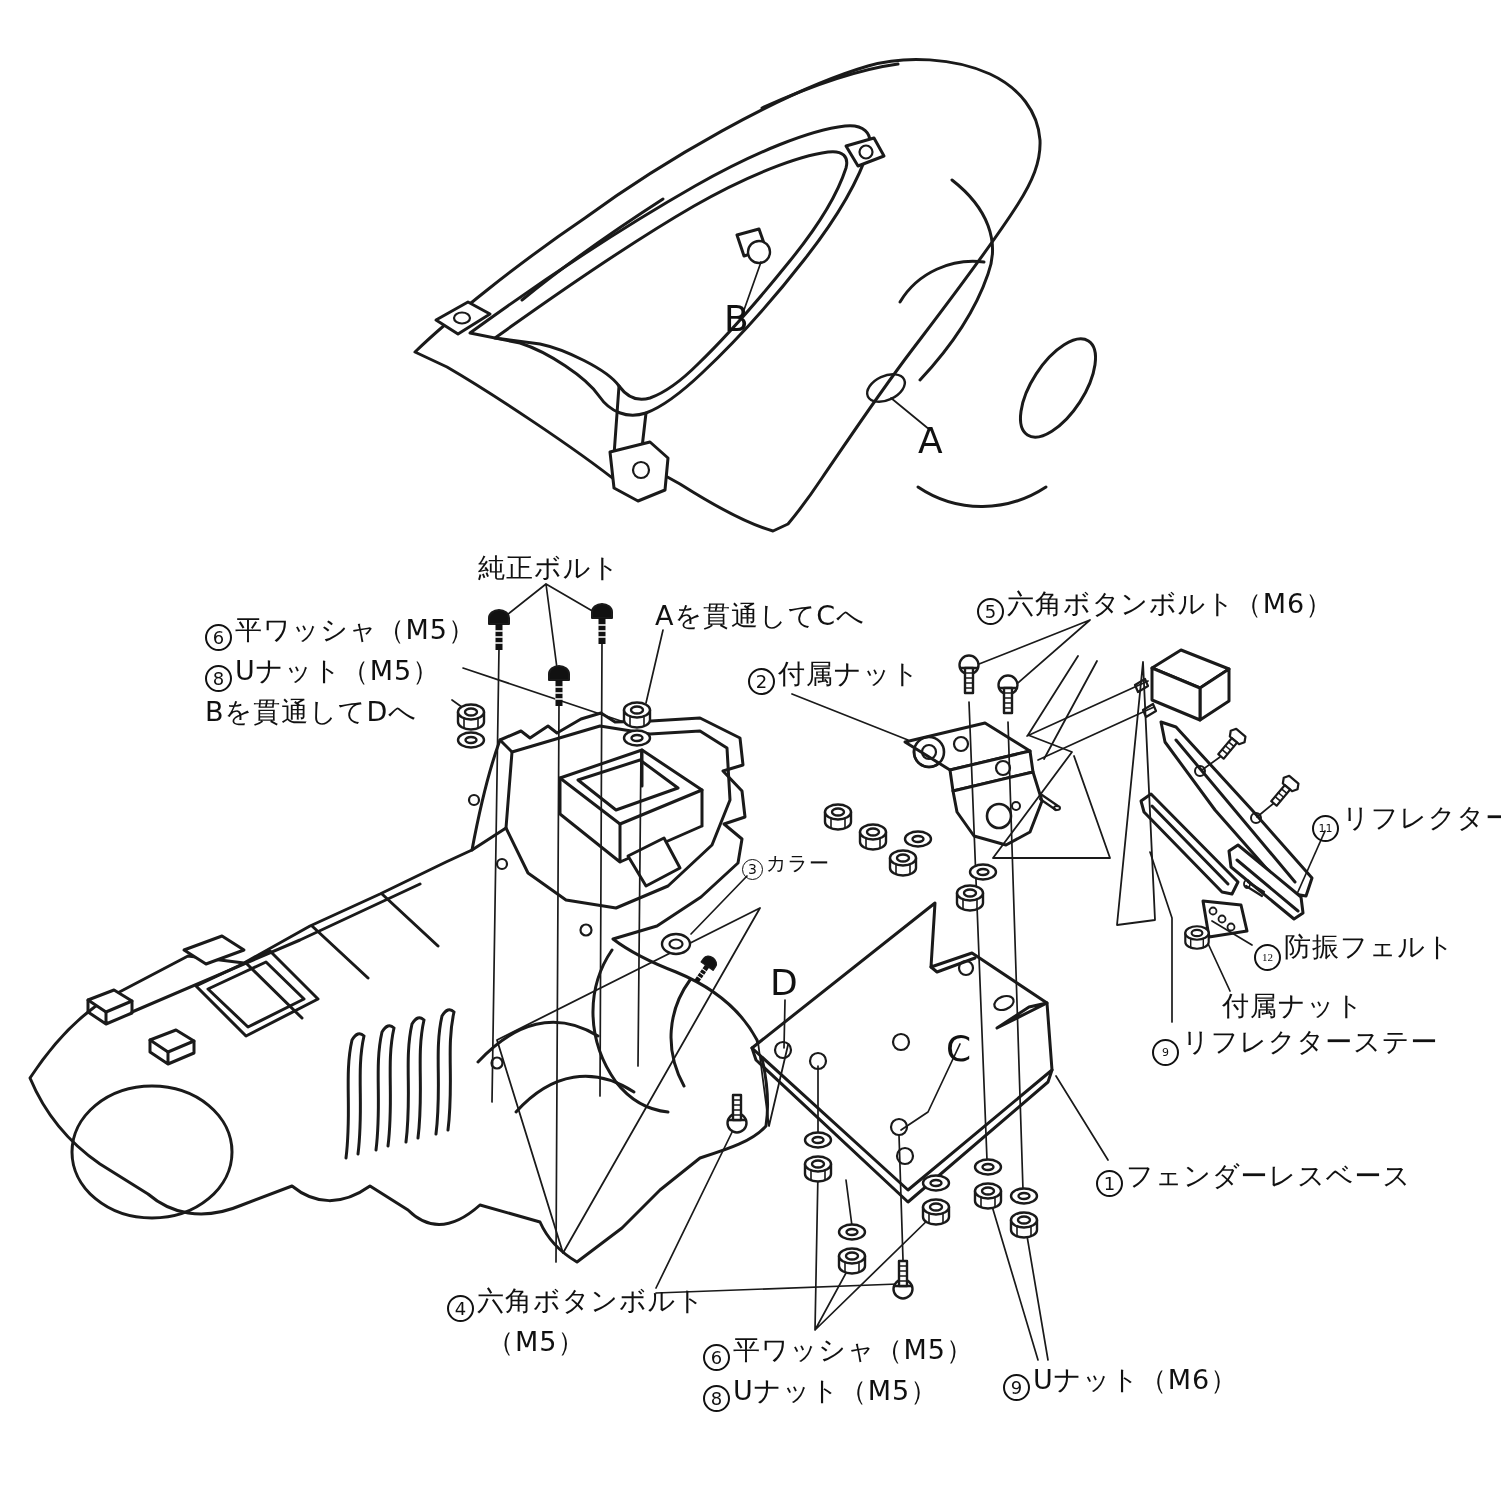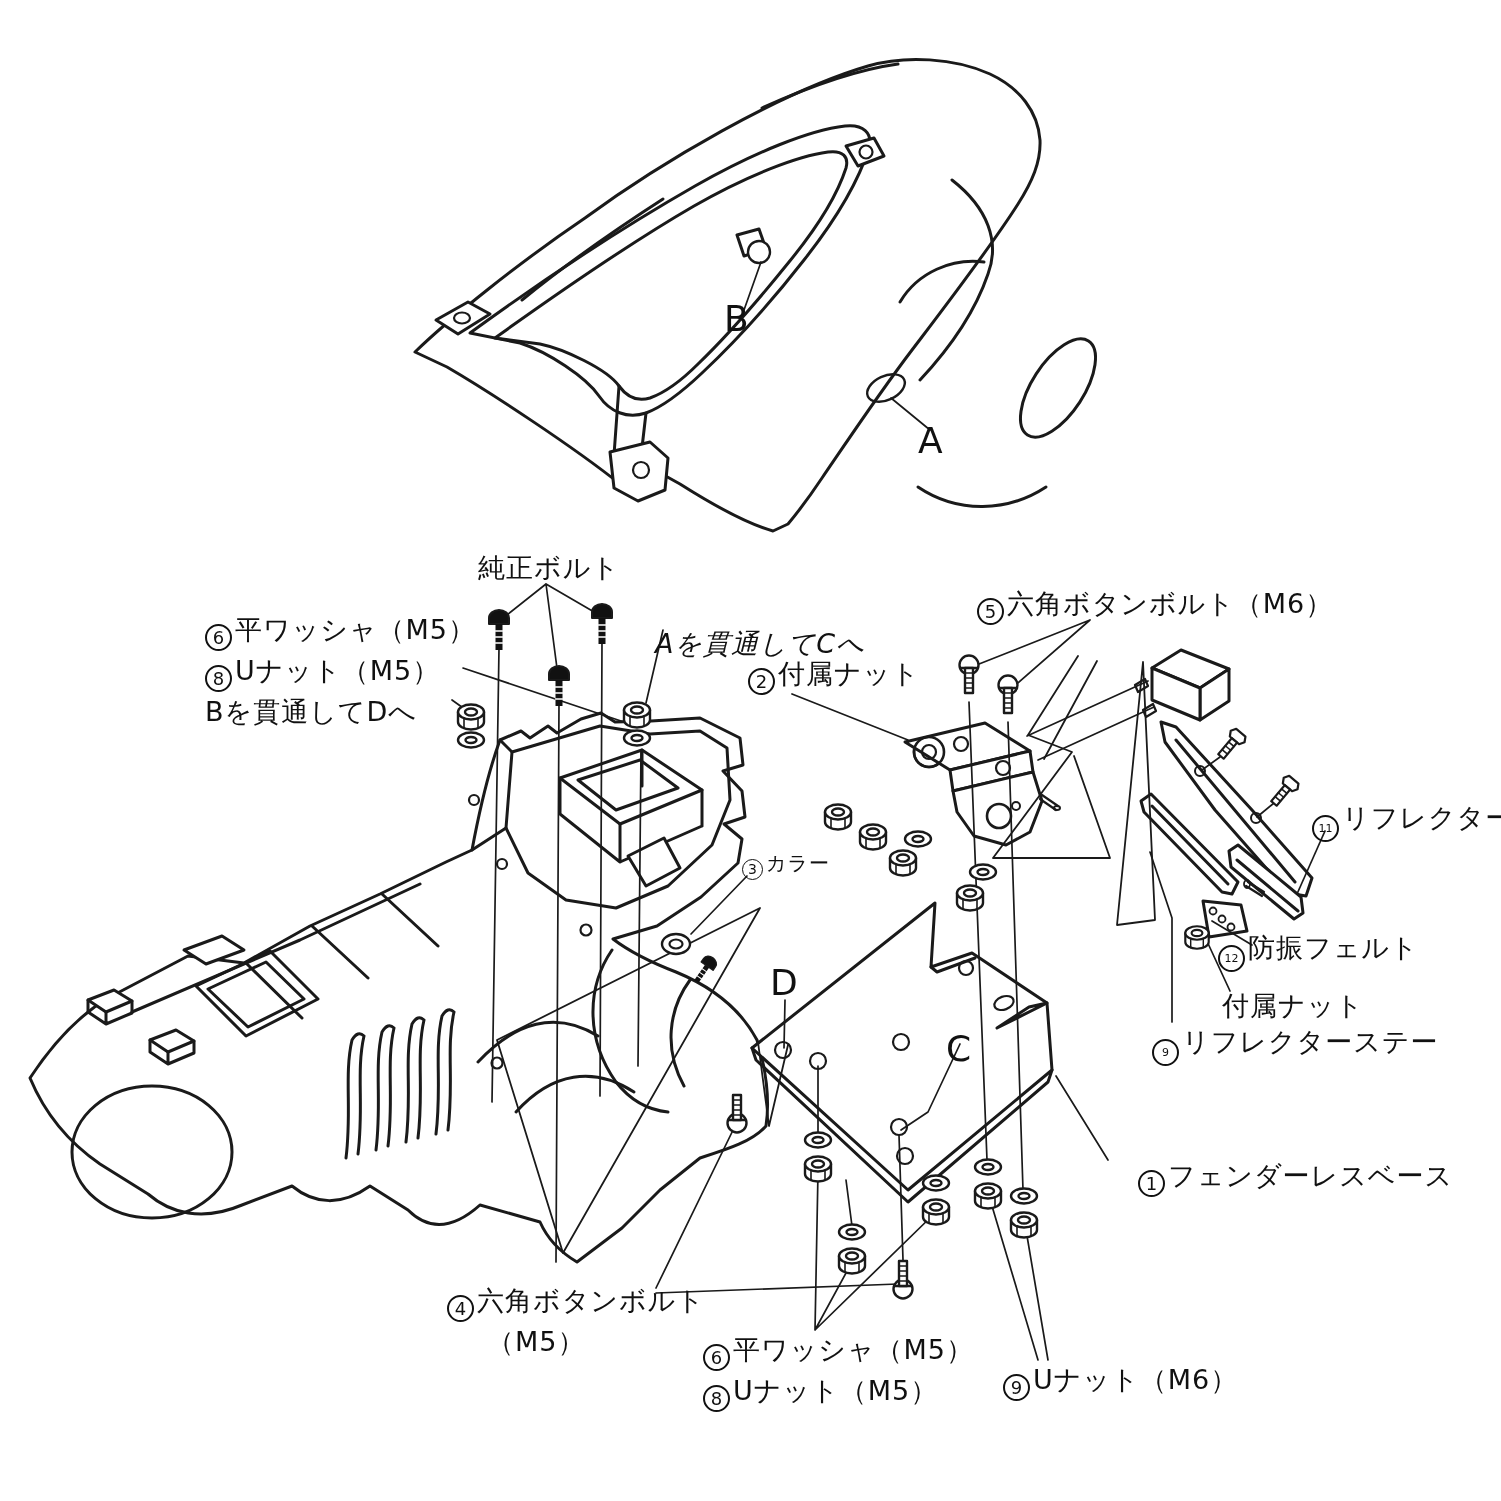--- a/index.html
+++ b/index.html
@@ -310,49 +310,49 @@
 </svg>
 
 <div class="label" style="left:478px;top:548px;">純正ボルト</div>
 
 <div class="label" style="left:205px;top:610px;">
   <span class="row"><span class="cnum">6</span><span>平ワッシャ（M5）</span></span>
   <span class="row"><span class="cnum">8</span><span>Uナット（M5）</span></span>
   <span class="row">Bを貫通してDへ</span>
 </div>
 
-<div class="label" style="left:655px;top:624px;font-style:italic;">Aを貫通してCへ</div>
+<div class="label" style="left:655px;top:596px;">Aを貫通してCへ</div>
 
 <div class="label" style="left:748px;top:654px;">
   <span class="cnum">2</span><span>付属ナット</span>
 </div>
 
 <div class="label" style="left:977px;top:584px;">
   <span class="cnum">5</span><span>六角ボタンボルト（M6）</span>
 </div>
 
 <div class="label small-label" style="left:742px;top:850px;">
   <span class="cnum">3</span><span>カラー</span>
 </div>
 
 <div class="label" style="left:1312px;top:798px;">
   <span class="cnum two">11</span><span>リフレクター</span>
 </div>
 
-<div class="label" style="left:1218px;top:928px;">
+<div class="label" style="left:1254px;top:928px;font-family:Liberation Serif, serif;">
   <span class="cnum two">12</span><span>防振フェルト</span>
 </div>
 
 <div class="label" style="left:1222px;top:986px;text-align:right;">付属ナット</div>
 
 <div class="label" style="left:1152px;top:1022px;">
   <span class="cnum two">9</span><span>リフレクターステー</span>
 </div>
 
-<div class="label" style="left:1096px;top:1156px;margin-left:42px;">
+<div class="label" style="left:1096px;top:1156px;">
   <span class="cnum">1</span><span>フェンダーレスベース</span>
 </div>
 
 <div class="label" style="left:447px;top:1281px;">
   <span class="row"><span class="cnum">4</span><span>六角ボタンボルト</span></span>
   <span class="row indent">（M5）</span>
 </div>
 
 <div class="label" style="left:703px;top:1330px;">
   <span class="row"><span class="cnum">6</span><span>平ワッシャ（M5）</span></span>

